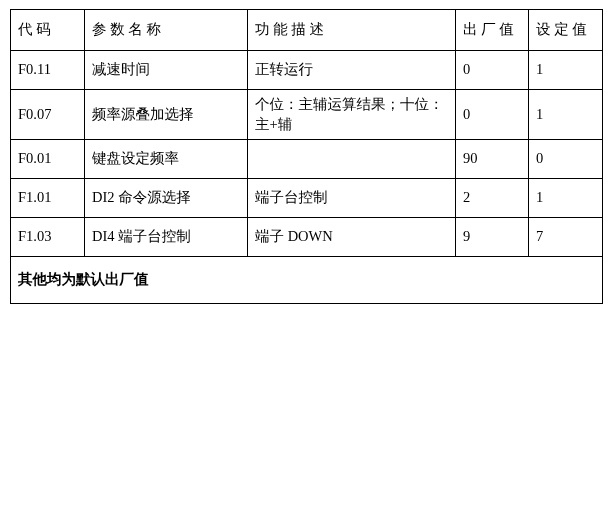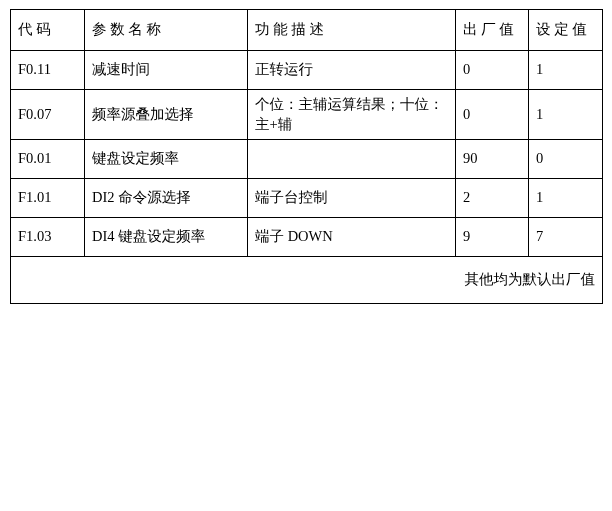--- a/index.html
+++ b/index.html
@@ -41,23 +41,24 @@
   col.c-fact   { width: 73px; }
   col.c-set    { width: 74px; }
 
   .hdr td {
     text-align: left;
     height: 30px;
   }
   .row td { height: 28px; }
   .row td.tall { }
   .footer-row td {
-    text-align: right;
+    text-align: left;
     height: 36px;
     font-size: 15px;
+    font-weight: bold;
   }
   .cell-code { white-space: nowrap; }
 </style>
 </head>
 <body>
 
 <div class="page">
   <table class="param-table">
     <colgroup>
       <col class="c-code">
@@ -106,21 +107,21 @@
         <td class="cell-code">F1.01</td>
         <td>DI2 命令源选择</td>
         <td>端子台控制</td>
         <td>2</td>
         <td>1</td>
       </tr>
 
 
       <tr class="row">
         <td class="cell-code">F1.03</td>
-        <td>DI4 键盘设定频率</td>
+        <td>DI4 端子台控制</td>
         <td>端子 DOWN</td>
         <td>9</td>
         <td>7</td>
       </tr>
 
 
       <tr class="footer-row">
         <td colspan="5">其他均为默认出厂值</td>
       </tr>
     </tbody>

